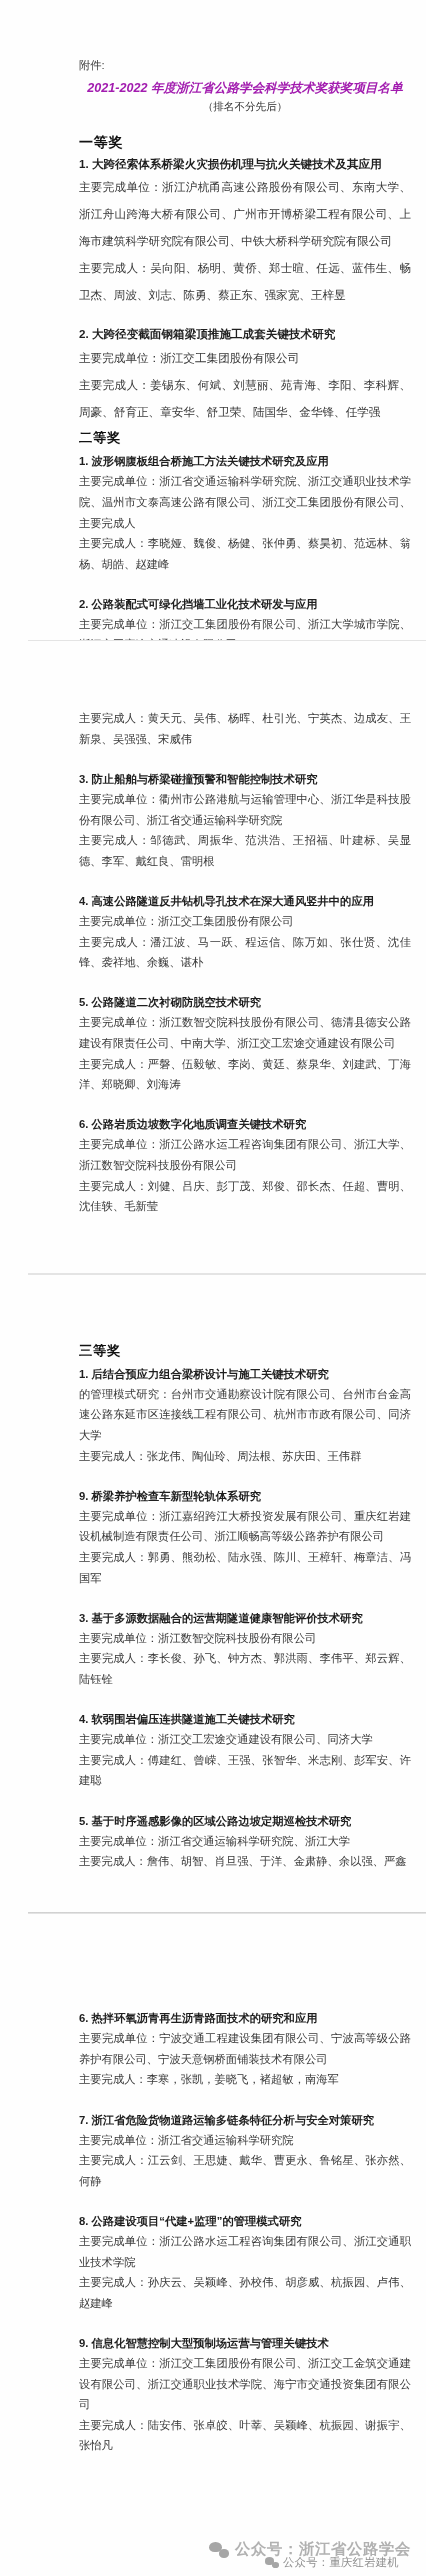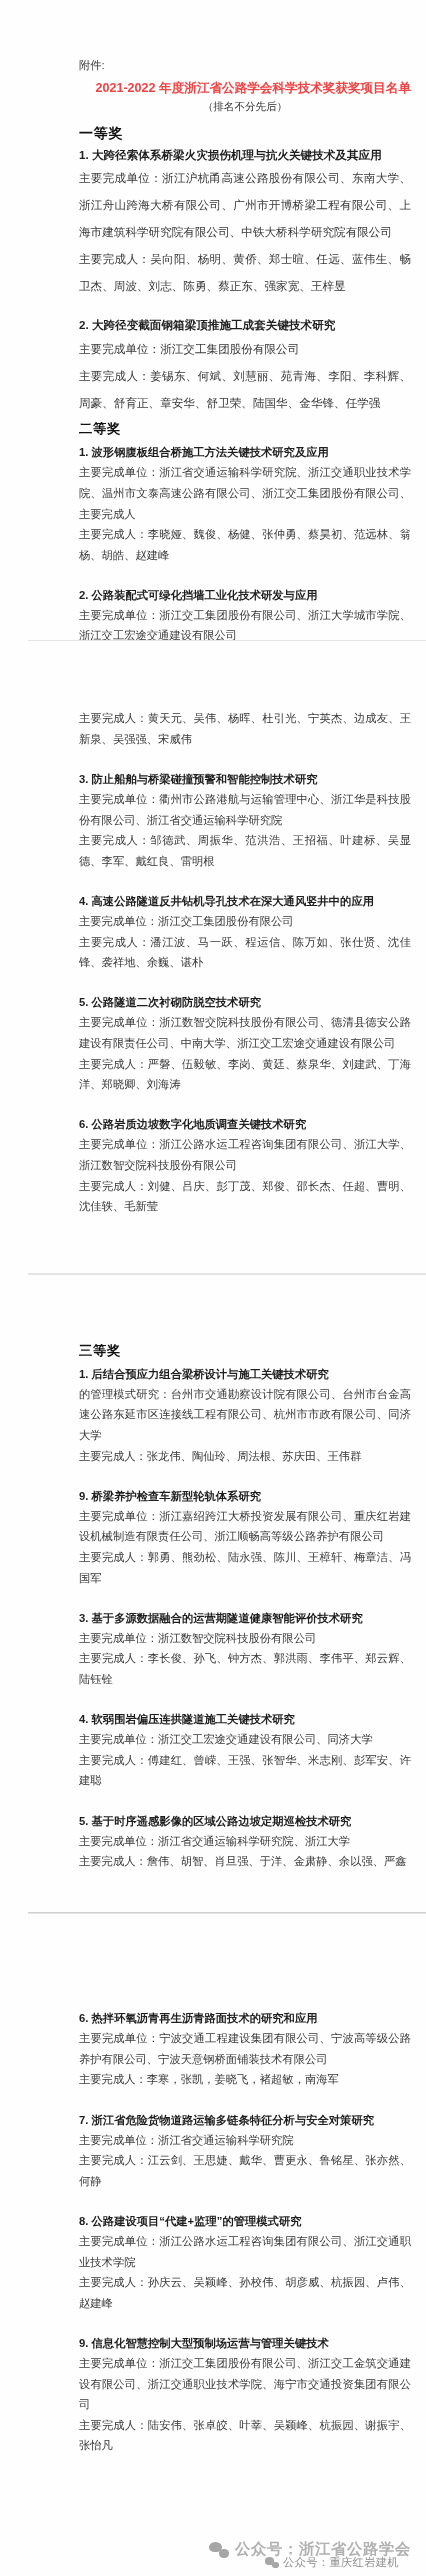--- a/index.html
+++ b/index.html
@@ -9,22 +9,22 @@
   .page { box-sizing:border-box; padding-left:51px; padding-right:43px; overflow:hidden; }
   #page-0 { height:640px; padding-top:57px; }
   #page-1 { height:632px; padding-top:67px; }
   #page-2 { height:637px; padding-top:63px; }
   #page-3 { height:784px; padding-top:89px; }
 
   .divider { width:426px; height:1.3px; background:#e4e4e4; }
   .divider.thick { height:2.7px; background:linear-gradient(#c9c9c9,#ececec); }
 
   .b-attach   { font-size:11.3px; line-height:16px; color:#3d3d3d; margin-bottom:6.7px; }
-  .b-title    { font-size:12.6px; line-height:17.3px; font-weight:700; text-align:right; color:#ef4444; margin-bottom:1.3px; }
-  .b-subtitle { font-size:10.6px; line-height:16px; text-align:center; color:#2e2e2e; margin-bottom:10px; }
+  .b-title    { font-size:12.6px; line-height:17.3px; font-weight:700; text-align:center; color:#a21caf; margin-bottom:1.3px;font-style:italic; }
+  .b-subtitle { font-size:10.6px; line-height:16px; text-align:center; color:#2e2e2e; margin-bottom:19px; }
 
   .b-prize-lg { font-size:14px; line-height:18.6px; font-weight:800; color:#121212; margin:2.7px 0 1.3px; letter-spacing:0.7px; }
   .b-item-lg  { font-size:11.6px; line-height:18.6px; font-weight:700; color:#1f1f1f; margin-top:2.7px; }
   .b-body-lg  { font-size:11.6px; line-height:27px; color:#383838; text-align:justify; }
 
   .b-prize { font-size:13.3px; line-height:17.3px; font-weight:800; color:#121212; margin:4px 0 1.3px; letter-spacing:0.7px; }
   .b-item  { font-size:11.3px; line-height:20px; font-weight:700; color:#1f1f1f; margin-top:5px; }
   .b-body  { font-size:11.3px; line-height:20.6px; color:#383838; text-align:justify; }
   .b-gap   { height:14.6px; }
 

